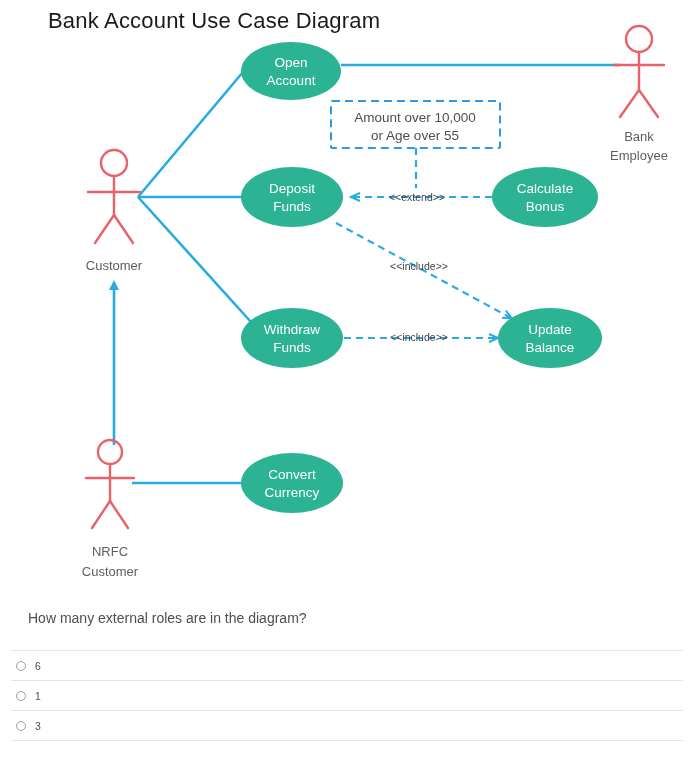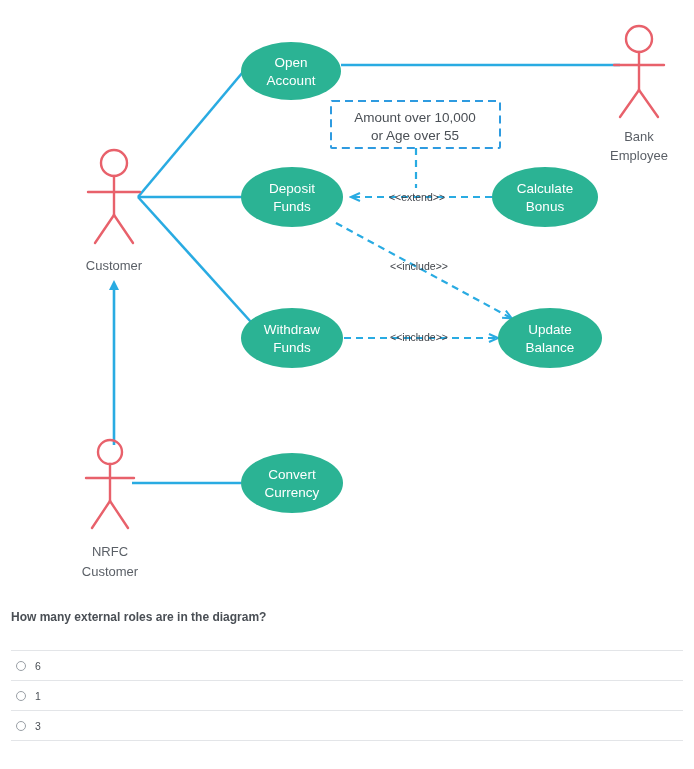--- a/index.html
+++ b/index.html
@@ -28,25 +28,24 @@
   }
 
   
   .question-area{
     position:absolute;
     left:0; top:600px;
     width:694px; height:169px;
   }
   .question-text{
     position:absolute;
-    left:11px; top:10px;
-    font-size:12px;
+    left:28px; top:10px;
+    font-size:14px;
     color:#4a4f55;
     white-space:nowrap;
-    font-weight:bold;
   }
   .options{
     position:absolute;
     left:11px; top:50px;
     width:672px;
   }
   .option-row{
     position:relative;
     height:29px;
     border-top:1px solid #e3e5e8;
@@ -71,20 +70,21 @@
 
   .uml-label{
     font-family:"Liberation Sans", sans-serif;
   }
 </style>
 </head>
 <body>
 
 <div id="page">
 
+  <div class="diagram-title">Bank Account Use Case Diagram</div>
 
   <svg id="uml" viewBox="0 0 694 600" xmlns="http://www.w3.org/2000/svg">
     <defs>
       <marker id="arrow-open-blue" markerWidth="12" markerHeight="12" refX="9" refY="5" orient="auto" markerUnits="userSpaceOnUse">
         <path d="M1,1 L10,5 L1,9" fill="none" stroke="#29ABE2" stroke-width="2"></path>
       </marker>
       <marker id="arrow-open-blue-rev" markerWidth="12" markerHeight="12" refX="3" refY="5" orient="auto" markerUnits="userSpaceOnUse">
         <path d="M11,1 L2,5 L11,9" fill="none" stroke="#29ABE2" stroke-width="2"></path>
       </marker>
       <marker id="arrow-solid-blue" markerWidth="14" markerHeight="14" refX="6" refY="6" orient="auto" markerUnits="userSpaceOnUse">

